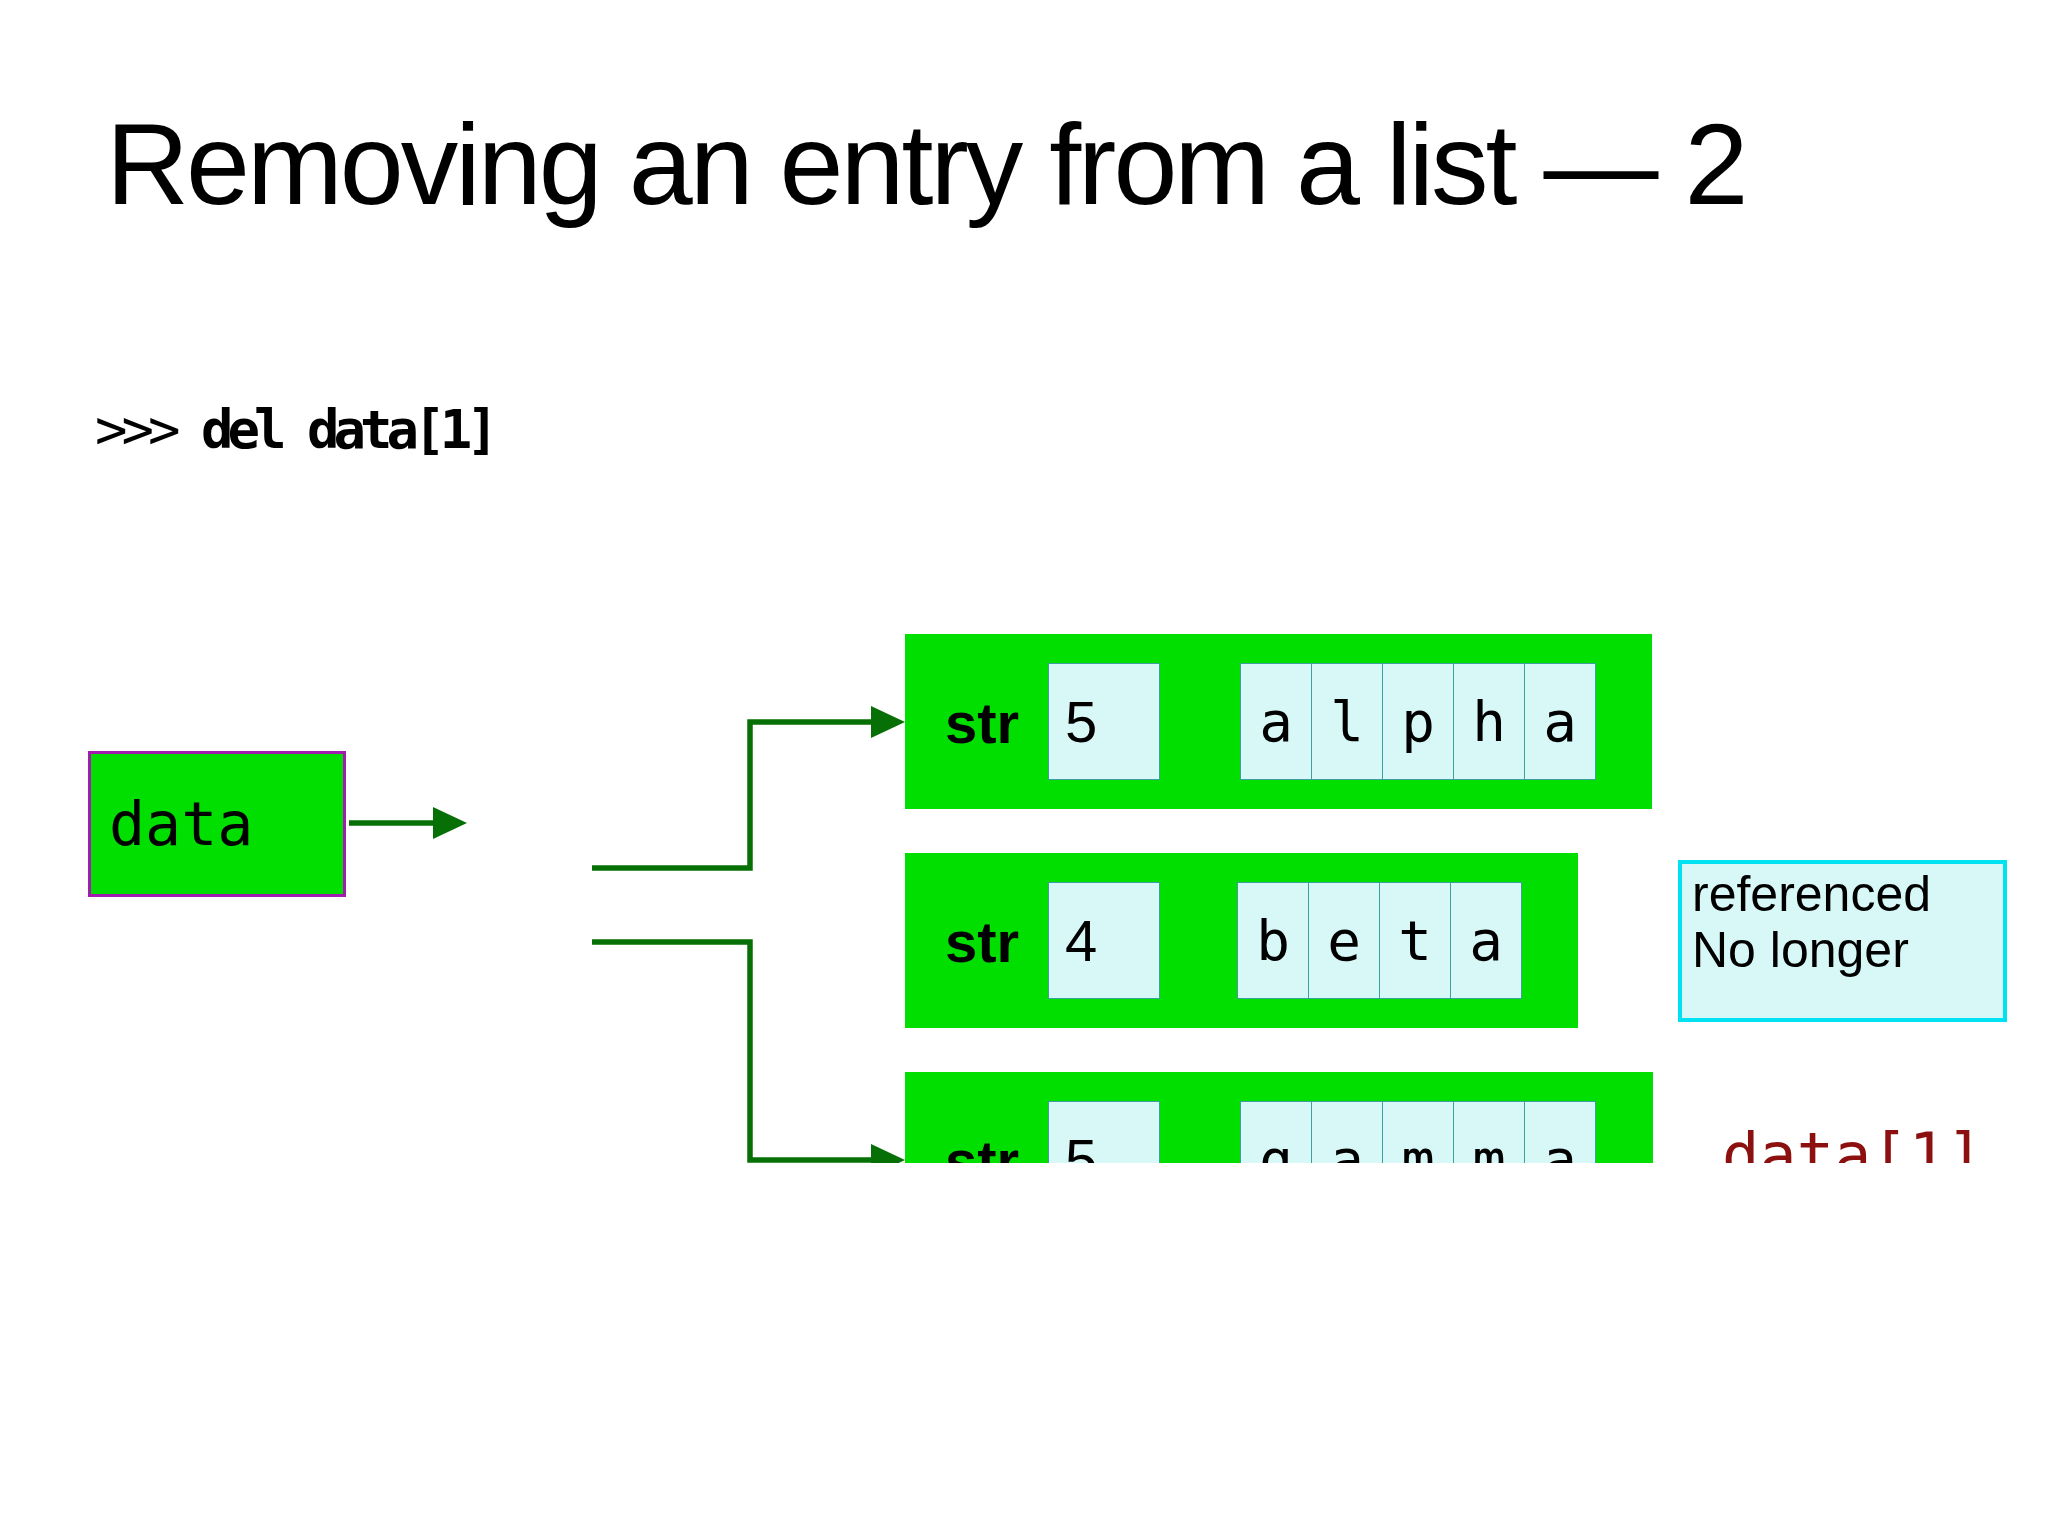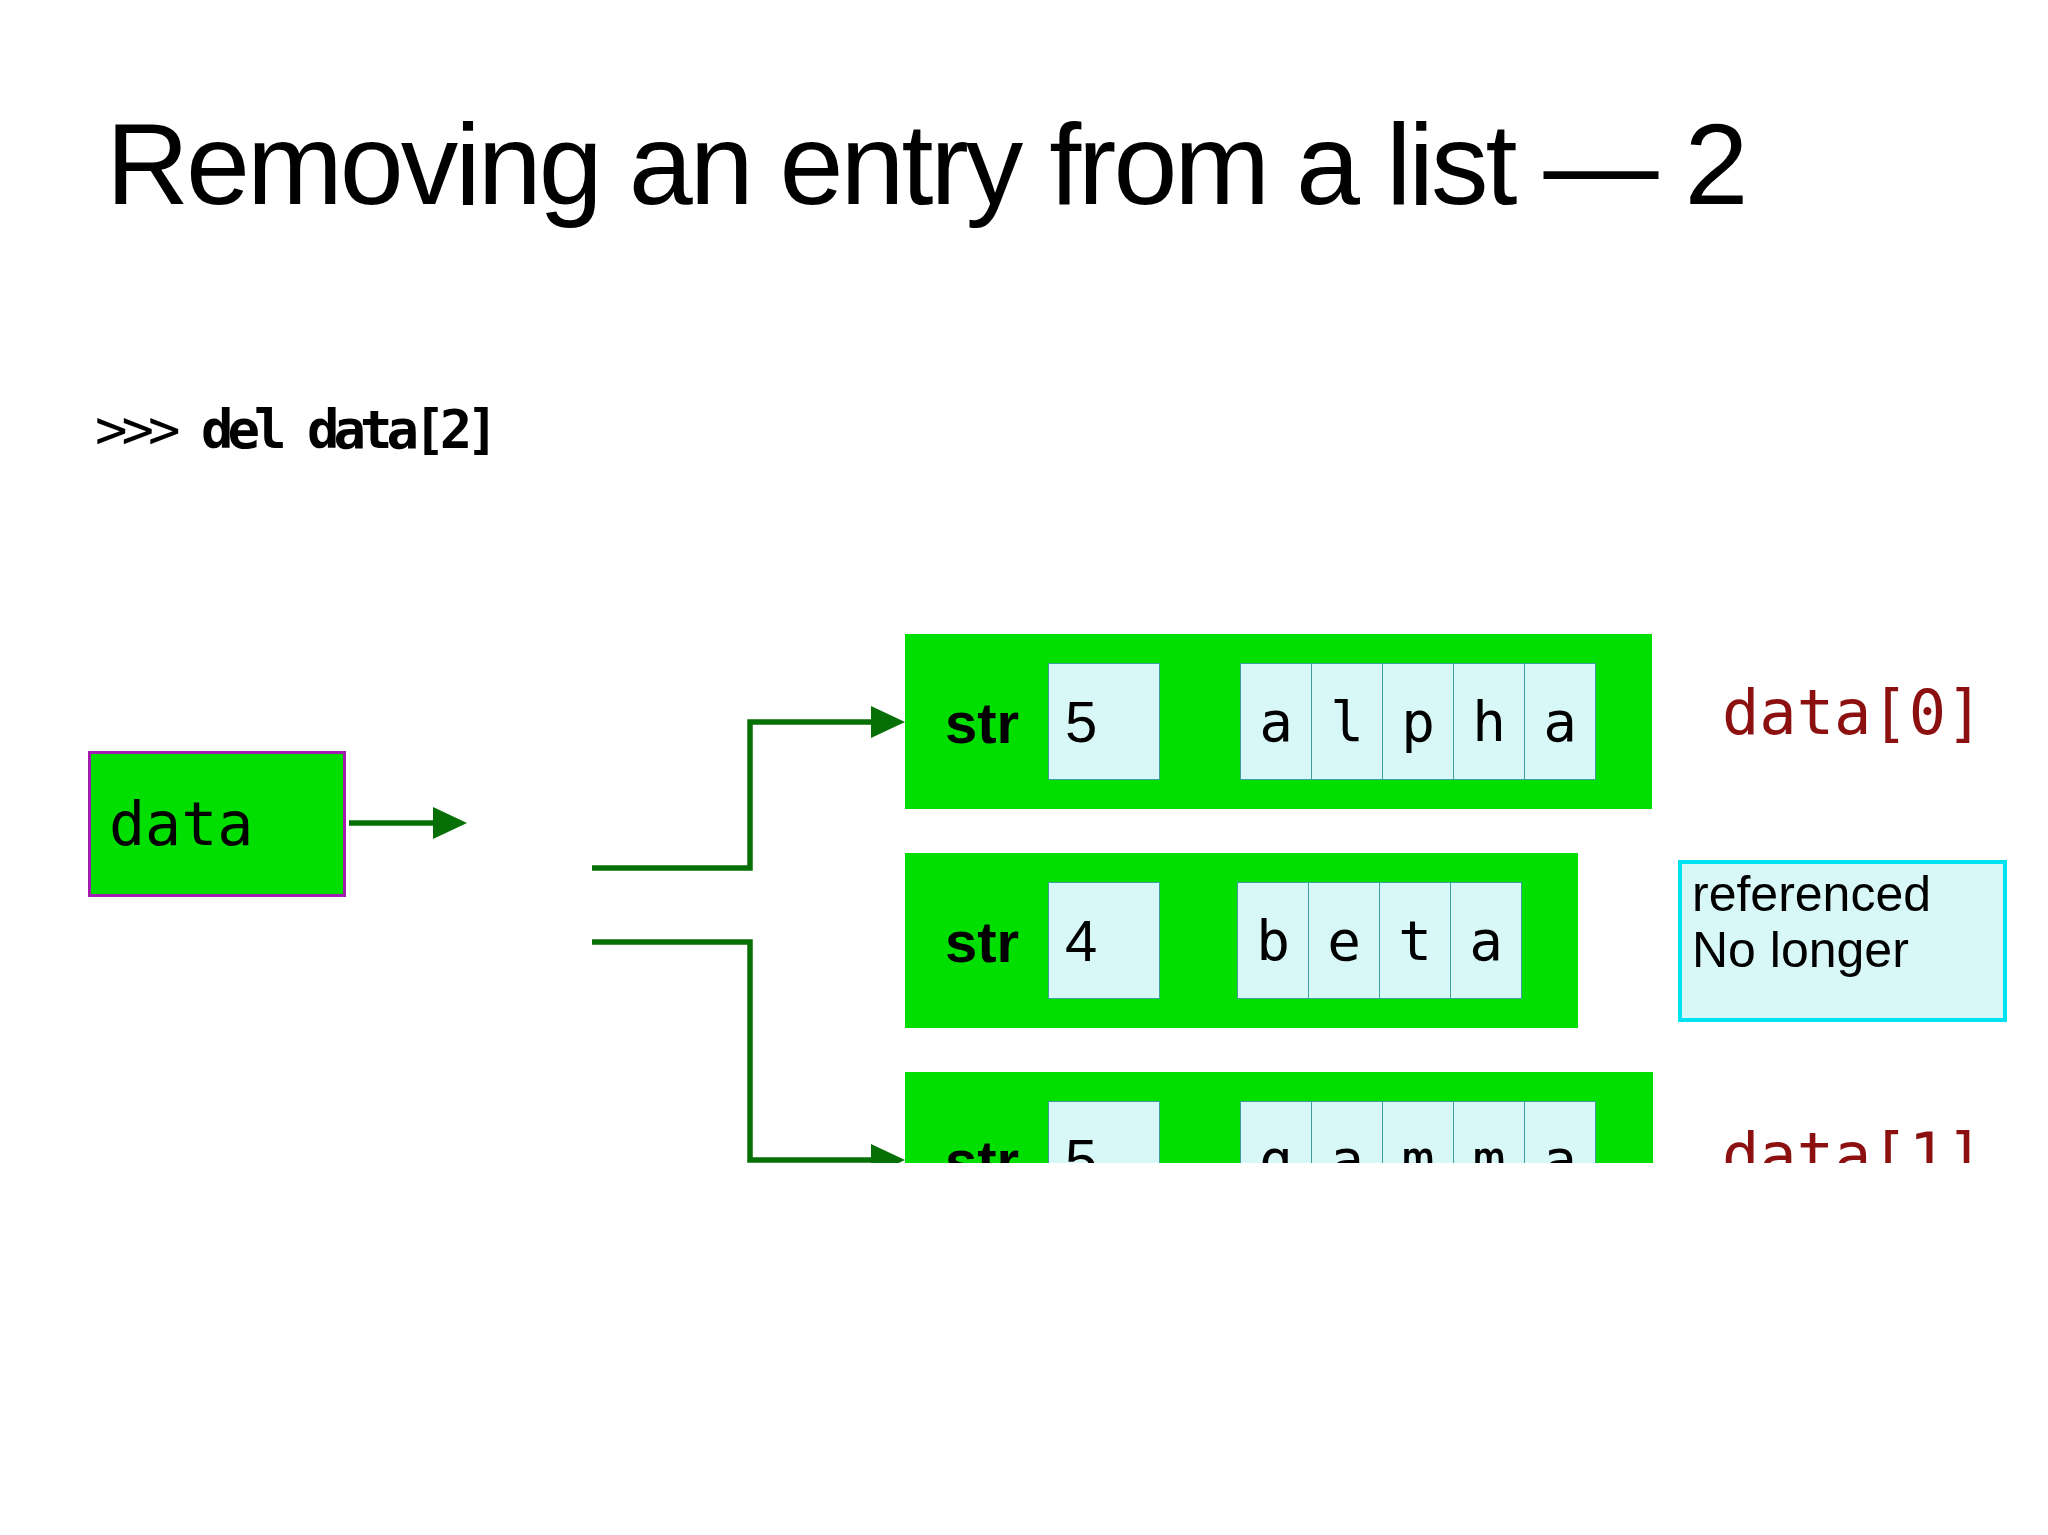--- a/index.html
+++ b/index.html
@@ -114,21 +114,21 @@
 
   svg.wires{position:absolute;left:0;top:0;pointer-events:none;}
 </style>
 </head>
 <body>
 
 <div id="slide" style="--green:#00df00;--cellFill:#d8f8f8;--cyanBorder:#00e1f2;--darkRed:#8c1010;">
 
   <div class="abs title">Removing an entry from a list — 2</div>
 
-  <div class="abs code-line"><span>&gt;&gt;&gt; </span><span class="stmt">del data[2]</span></div>
+  <div class="abs code-line"><span>&gt;&gt;&gt; </span><span class="stmt">del data[1]</span></div>
 
   <svg class="wires" width="2048" height="1535" viewBox="0 0 2048 1535">
     <g stroke="#067006" stroke-width="5.5" fill="none">
       <path d="M349 823 H440"></path>
       <path d="M592 868 H750 V722 H874"></path>
       <path d="M592 942 H750 V1160 H874"></path>
     </g>
     <g fill="#067006" stroke="none">
       <polygon points="467,823 433,807 433,839"></polygon>
       <polygon points="905,722 871,706 871,738"></polygon>
@@ -175,21 +175,20 @@
     </div>
     <div class="char-cells" style="left:335px;">
       <div class="cyan-cell char-cell">g</div>
       <div class="cyan-cell char-cell">a</div>
       <div class="cyan-cell char-cell">m</div>
       <div class="cyan-cell char-cell">m</div>
       <div class="cyan-cell char-cell">a</div>
     </div>
   </div>
 
-  <div class="abs ann-label" style="top:676px;">data[0]</div>
 
   <div class="abs note-box">
     <div>referenced</div>
     <div>No longer</div>
   </div>
 
   <div class="abs ann-label" style="top:1119px;">data[1]</div>
 
   <div class="abs page-num">230</div>
 

